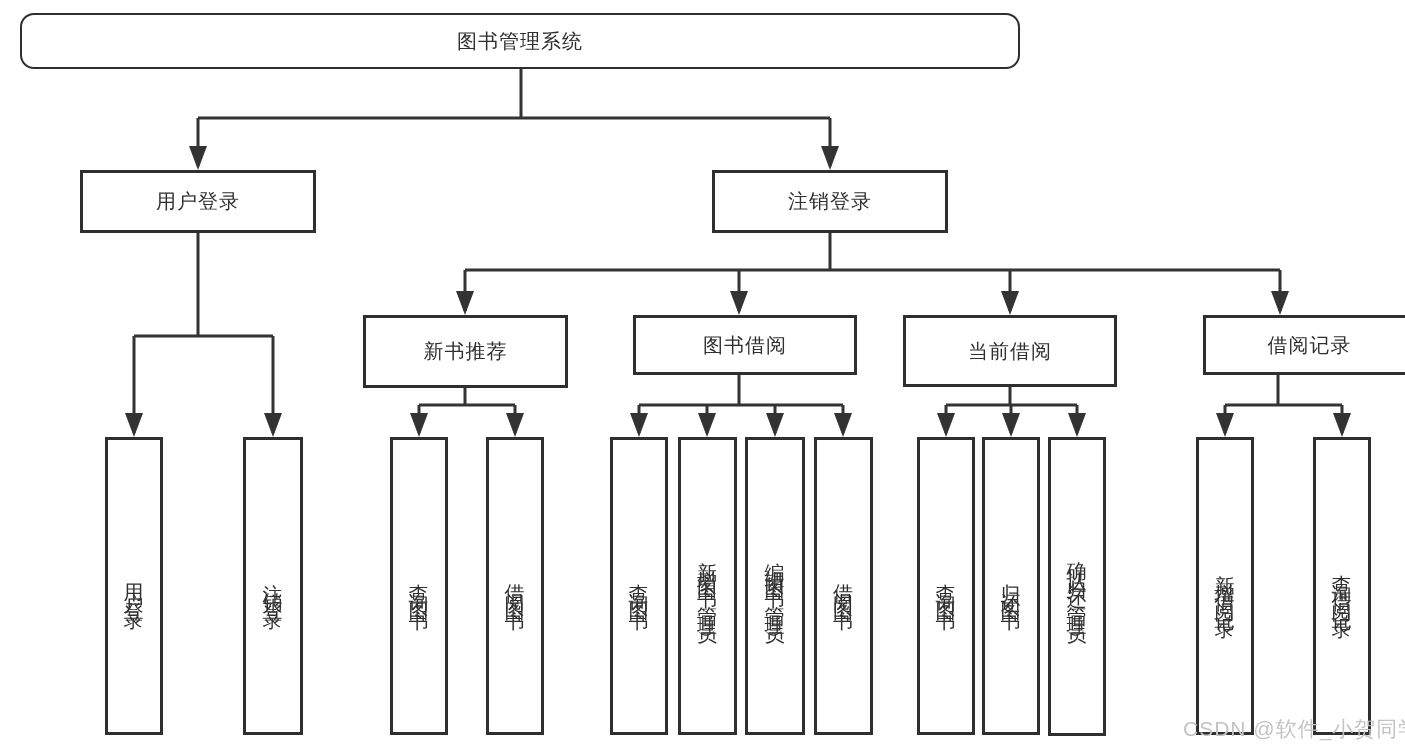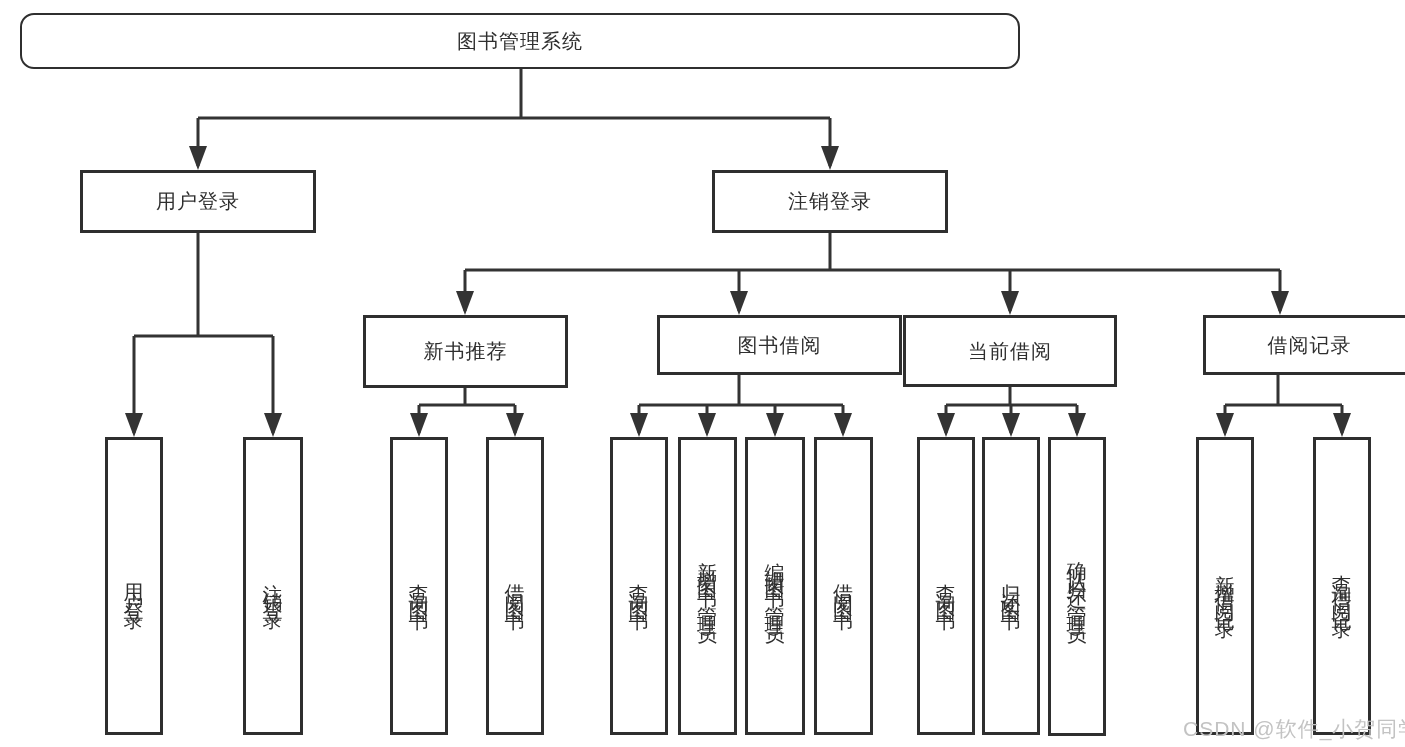--- a/index.html
+++ b/index.html
@@ -80,21 +80,21 @@
       <polygon points="1333,413 1351,413 1342,437"></polygon>
     </g>
   </svg>
 
   <div class="node root" style="left:20px; top:13px; width:1000px; height:56px;border-radius:14px;">图书管理系统</div>
 
   <div class="node" style="left:80px; top:170px; width:236px; height:63px;">用户登录</div>
   <div class="node" style="left:712px; top:170px; width:236px; height:63px;">注销登录</div>
 
   <div class="node" style="left:363px; top:315px; width:205px; height:73px;">新书推荐</div>
-  <div class="node" style="left:657px; top:315px; width:245px; height:60px;">图书借阅</div>
+  <div class="node" style="left:633px; top:315px; width:224px; height:60px;">图书借阅</div>
   <div class="node" style="left:903px; top:315px; width:214px; height:72px;">当前借阅</div>
   <div class="node" style="left:1172px; top:315px; width:213px; height:60px;margin-left:31px;">借阅记录</div>
 
   <div class="node vnode" style="left:105px; top:437px; width:58px; height:298px;">用户登录</div>
   <div class="node vnode" style="left:243px; top:437px; width:60px; height:298px;">注销登录</div>
 
   <div class="node vnode" style="left:390px; top:437px; width:58px; height:298px;">查询图书</div>
   <div class="node vnode" style="left:486px; top:437px; width:58px; height:298px;">借阅图书</div>
 
   <div class="node vnode" style="left:610px; top:437px; width:58px; height:298px;">查询图书</div>

